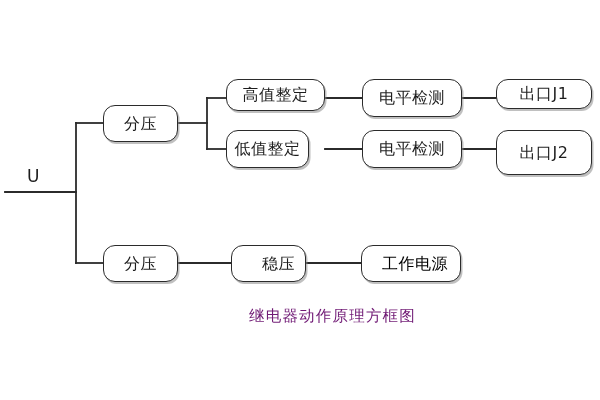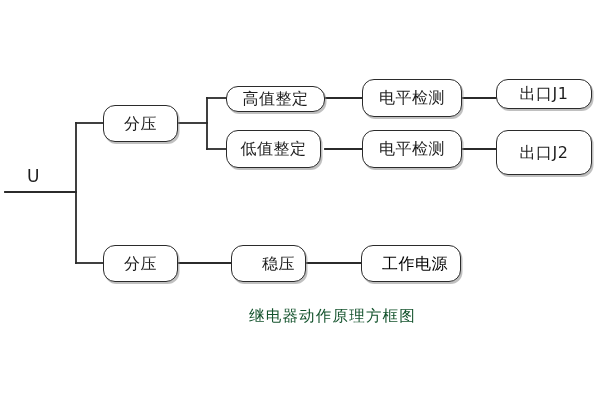--- a/index.html
+++ b/index.html
@@ -45,21 +45,21 @@
   }
   .source-label {
     position: absolute;
     color: #1d1d1d;
     font-size: 17px;
     line-height: 1;
     z-index: 2;
   }
   .caption {
     position: absolute;
-    color: #14532d;
+    color: #701a75;
     font-size: 15.5px;
     letter-spacing: 1.2px;
     line-height: 1;
     white-space: nowrap;
     z-index: 2;
     text-align: right;
   }
 </style>
 </head>
 <body>
@@ -84,24 +84,24 @@
         <path d="M306 263 H361"></path>
       </g>
   </svg>
 
   <span class="source-label" style="left: 27px; top: 168px;">U</span>
 
   <div id="node-layer">
       <div class="node-box" style="left: 103px; top: 105px; width: 75px; height: 37px; border-color: rgb(43, 43, 43); color: rgb(29, 29, 29);">
         <span class="node-label">分压</span>
       </div>
-      <div class="node-box" style="left: 226px; top: 86px; width: 99px; height: 26px; border-color: rgb(43, 43, 43); color: rgb(29, 29, 29);">
+      <div class="node-box" style="left: 226px; top: 79px; width: 99px; height: 32px; border-color: rgb(43, 43, 43); color: rgb(29, 29, 29);">
         <span class="node-label">高值整定</span>
       </div>
-      <div class="node-box" style="left: 226px; top: 130px; width: 95px; height: 38px; border-color: rgb(43, 43, 43); color: rgb(29, 29, 29); border-radius: 12px;">
+      <div class="node-box" style="left: 226px; top: 130px; width: 83px; height: 38px; border-color: rgb(43, 43, 43); color: rgb(29, 29, 29); border-radius: 12px;">
         <span class="node-label">低值整定</span>
       </div>
       <div class="node-box" style="left: 362px; top: 79px; width: 100px; height: 38px; border-color: rgb(43, 43, 43); color: rgb(29, 29, 29);">
         <span class="node-label">电平检测</span>
       </div>
       <div class="node-box" style="left: 362px; top: 130px; width: 100px; height: 38px; border-color: rgb(43, 43, 43); color: rgb(29, 29, 29);">
         <span class="node-label">电平检测</span>
       </div>
       <div class="node-box" style="left: 496px; top: 79px; width: 96px; height: 30px; border-color: rgb(43, 43, 43); color: rgb(29, 29, 29);">
         <span class="node-label">出口J1</span>

